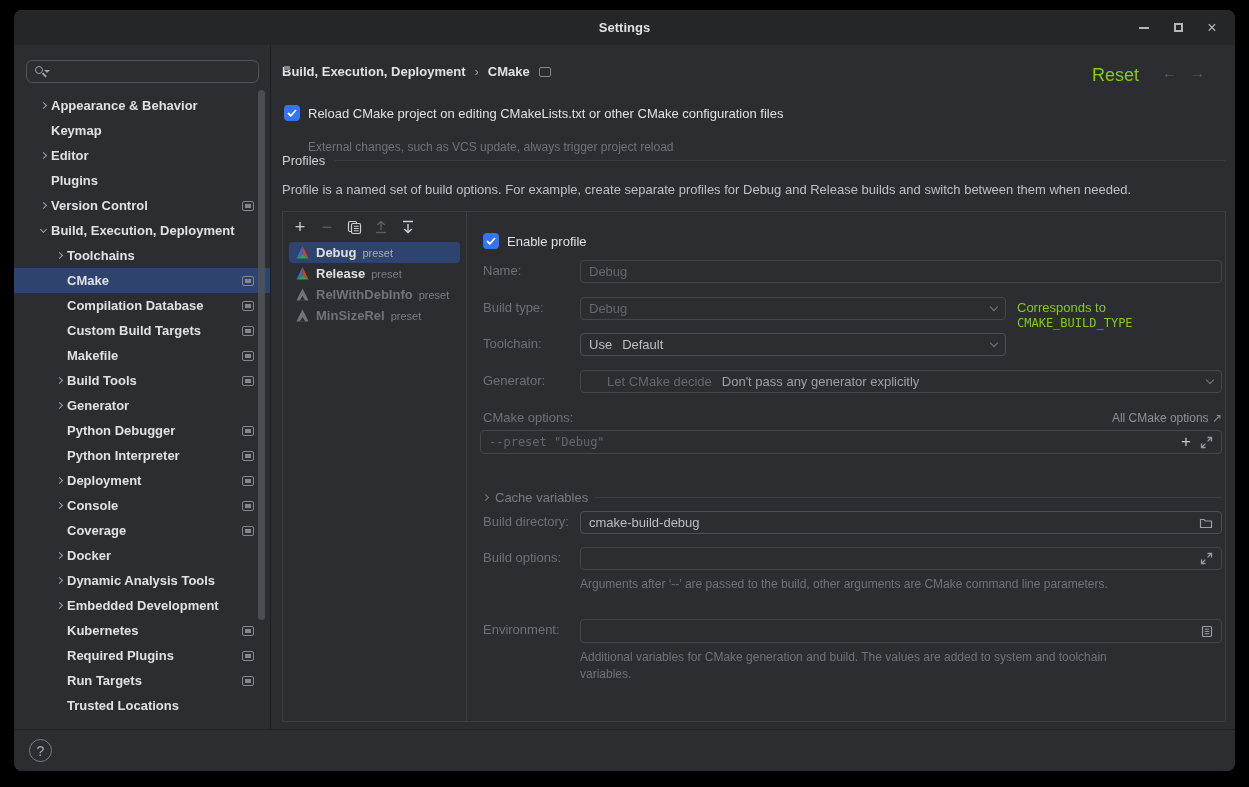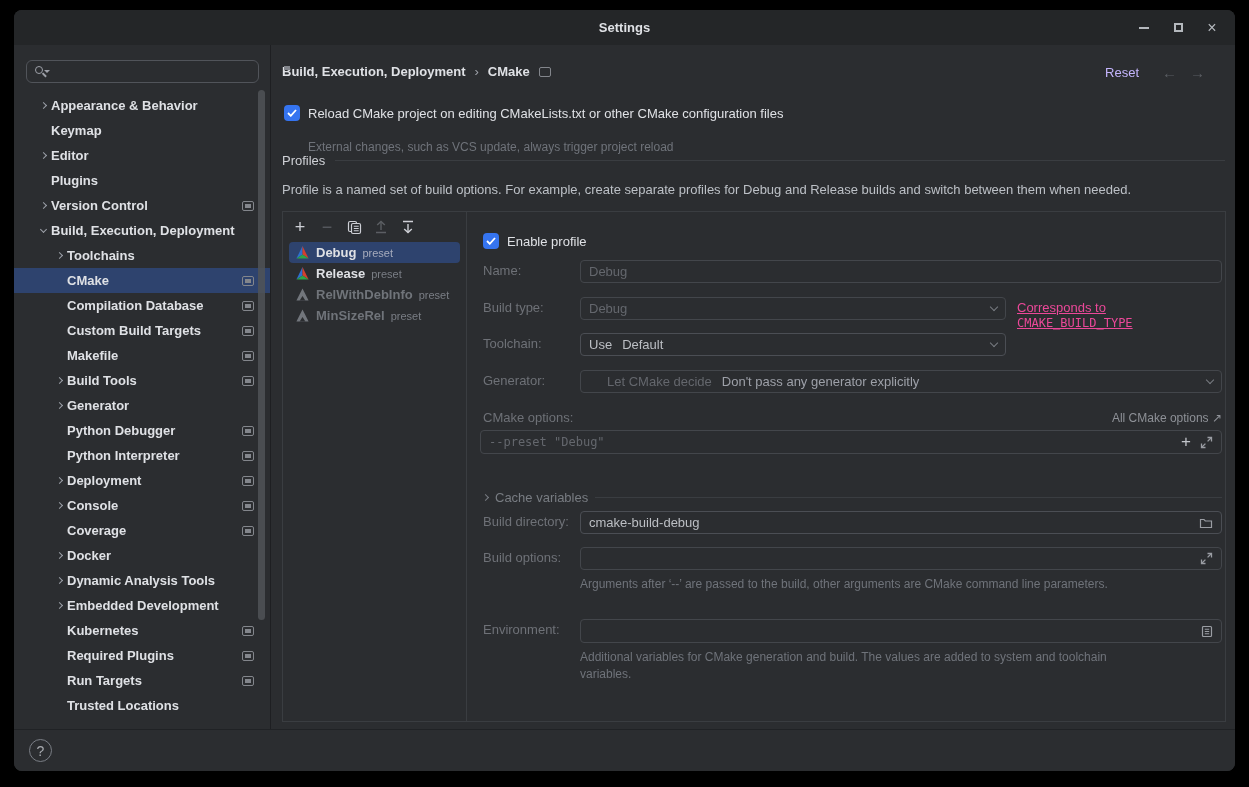--- a/index.html
+++ b/index.html
@@ -32,21 +32,21 @@
   .chev.down { transform:rotate(45deg); margin-top:-2px; }
   .settings-badge { position:absolute; right:16px; top:50%; margin-top:-5px; width:12px; height:10px; border:1px solid #83868c; border-radius:2px; }
   .settings-badge::after { content:""; position:absolute; left:2px; top:2px; width:6px; height:4px; background:#83868c; }
   .v-scrollbar { position:absolute; right:5px; top:45px; width:7px; height:530px; background:#505357; border-radius:4px; opacity:.85; }
 
   
   .main { position:absolute; left:258px; top:35px; right:0; bottom:42px; }
   .breadcrumb { position:absolute; left:10px; top:19px; display:flex; align-items:center; gap:9px; font-size:13px; font-weight:bold; color:#dfe1e5; }
   .breadcrumb .sep { color:#9da0a8; font-weight:normal; }
   .breadcrumb .settings-badge { position:static; margin-top:0; }
-  .reset-link { position:absolute; right:96px; top:20px; color:#c4b5fd; font-size:13px; cursor:pointer; }
+  .reset-link { position:absolute; right:96px; top:20px; color:#84cc16; font-size:18px; cursor:pointer; }
   .nav-arrow { position:absolute; top:19px; color:#5b5e63; font-size:15px; }
   .nav-back { right:58px; } .nav-fwd { right:30px; }
 
   .checkbox { width:16px; height:16px; border-radius:4px; background:#3574f0; flex:none; display:flex; align-items:center; justify-content:center; }
   .cb-row { position:absolute; display:flex; align-items:center; gap:8px; font-size:13px; color:#dfe1e5; }
   .reload-row { left:12px; top:60px; }
   .reload-note { position:absolute; left:36px; top:95px; font-size:12px; color:#6f737a; }
 
   .section-hdr { position:absolute; left:10px; top:108px; right:10px; display:flex; align-items:center; gap:10px; }
   .section-hdr .txt { font-size:13px; color:#cfd1d6; }
@@ -68,21 +68,21 @@
 
   
   .form { position:absolute; left:184px; top:0; right:0; bottom:0; }
   .f-label { position:absolute; left:16px; font-size:13px; color:#6e7177; }
   .field { position:absolute; height:23px; border:1px solid #43464b; border-radius:4px; display:flex; align-items:center; padding:0 8px; font-size:13px; color:#64676d; }
   .field.bright { border-color:#4b4e54; color:#bcbfc4; }
   .field .grow { flex:1; }
   .combo-chev { width:6px; height:6px; border-right:1.5px solid #787c82; border-bottom:1.5px solid #787c82; transform:rotate(45deg); margin-top:-3px; flex:none; }
   .mono { font-family:"DejaVu Sans Mono",monospace; font-size:12px; }
   .hint { position:absolute; left:113px; font-size:12px; color:#6f737a; line-height:17px; }
-  .inline-note { position:absolute; left:550px; font-size:13px; color:#ec4899;text-decoration:underline; }
+  .inline-note { position:absolute; left:550px; font-size:13px; color:#84cc16; }
   .link-row { position:absolute; right:3px; font-size:12px; color:#8e9197; cursor:pointer; }
   .cache-row { position:absolute; left:16px; right:3px; display:flex; align-items:center; gap:7px; color:#787c82; font-size:13px; }
   .field-icon { color:#8a8d93; display:flex; align-items:center; }
   .field .sep-gap { width:10px; }
 
   
   .bottombar { position:absolute; left:0; right:0; bottom:0; height:42px; border-top:1px solid #202225; background:#2b2d30; }
   .help-circle { position:absolute; left:15px; top:9px; width:23px; height:23px; border:1px solid #7a7e85; border-radius:50%; color:#a8abb0; font-size:14px; display:flex; align-items:center; justify-content:center; cursor:pointer; }
   .btns { position:absolute; right:15px; top:8px; display:flex; gap:12px;margin-top:36px; }
   .btn { height:24px; border-radius:4px; font-size:13px; display:flex; align-items:center; justify-content:center; cursor:pointer; }

